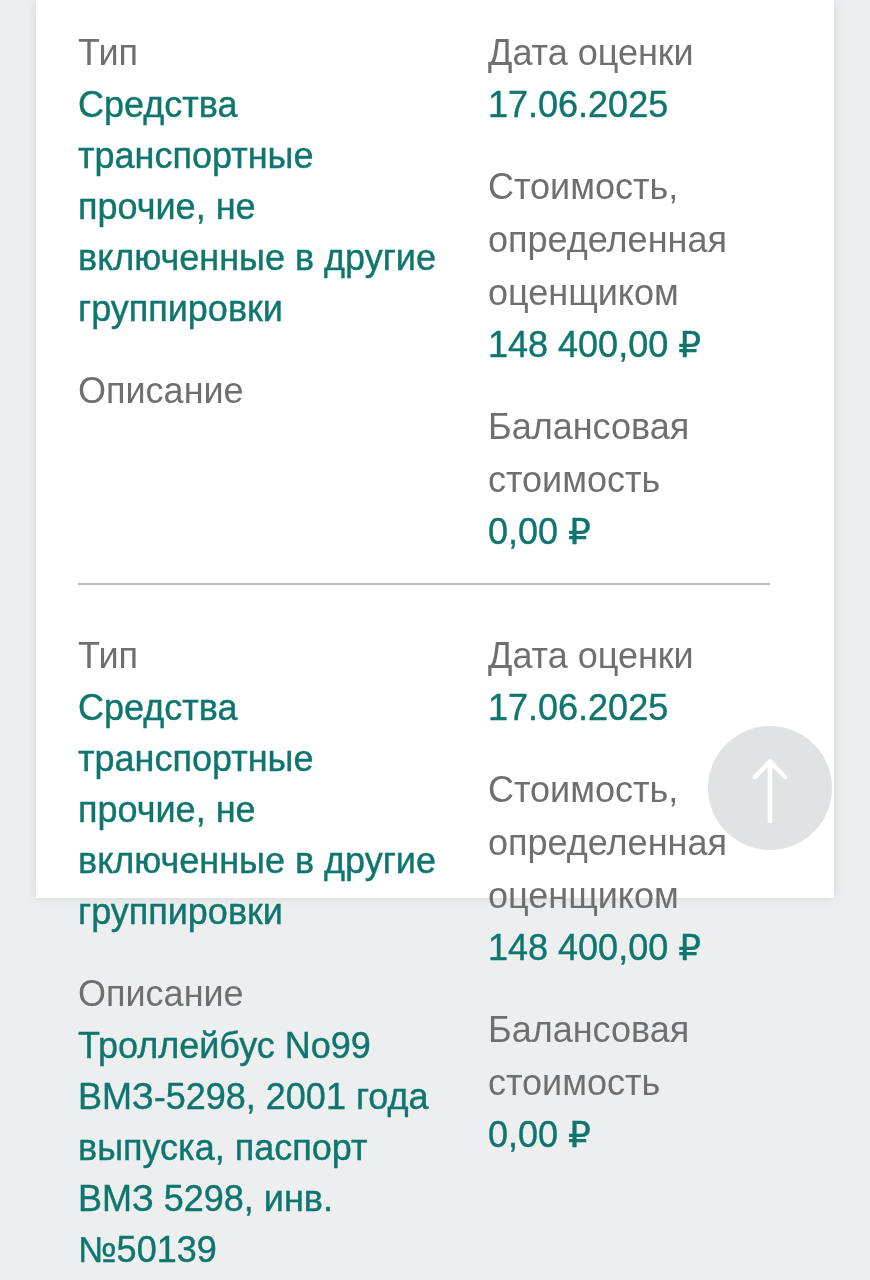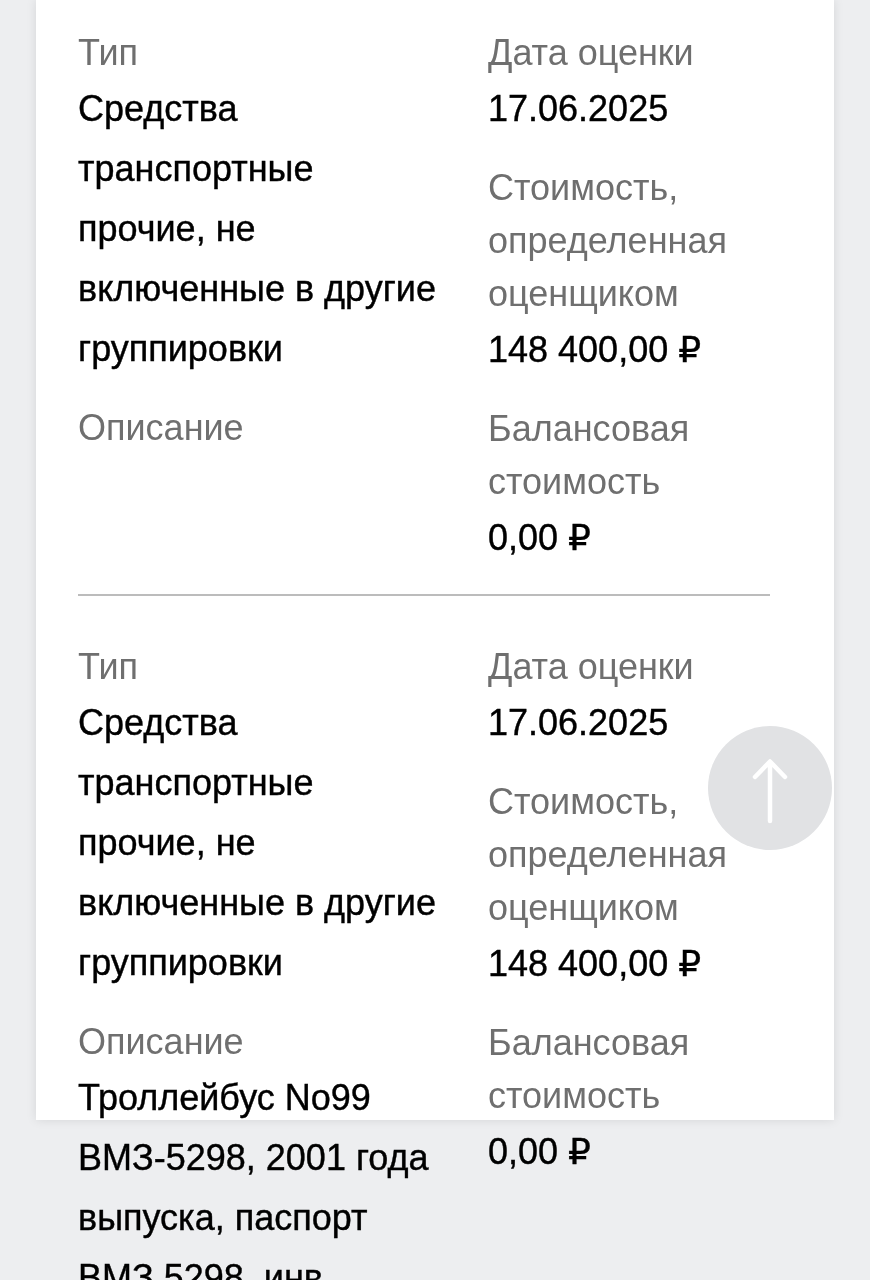--- a/index.html
+++ b/index.html
@@ -9,45 +9,45 @@
     height: 1280px;
     background: #edeef0;
     font-family: "Liberation Sans", "DejaVu Sans", sans-serif;
     overflow: hidden;
   }
   .page {
     position: absolute;
     left: 36px;
     top: 0;
     width: 798px;
-    height: 1120px;
+    height: 898px;
     background: #ffffff;
     box-shadow: 0 0 10px rgba(0,0,0,0.10);
     box-sizing: border-box;
     padding: 26px 64px 30px 42px;
   }
   .card {
     display: grid;
     grid-template-columns: 368px 1fr;
     column-gap: 42px;
     align-items: start;
   }
-  .field { margin-top: 22px; }
+  .field { margin-top: 30px; }
   .field:first-child { margin-top: 0; }
   .label {
     font-size: 36px;
     line-height: 53px;
     font-weight: 400;
     color: #6f6f6f;
   }
   .value {
     font-size: 36px;
-    line-height: 60px;
+    line-height: 51px;
     font-weight: 500;
-    color: #000000;
+    color: #0f766e;
     -webkit-text-stroke: 0.4px currentColor;
   }
   .divider {
     border: none;
     border-top: 2px solid #bcbcbc;
     margin: 26px 0 0 0;
   }
   .card.second { padding-top: 44px; }
   .scroll-top {
     position: absolute;

